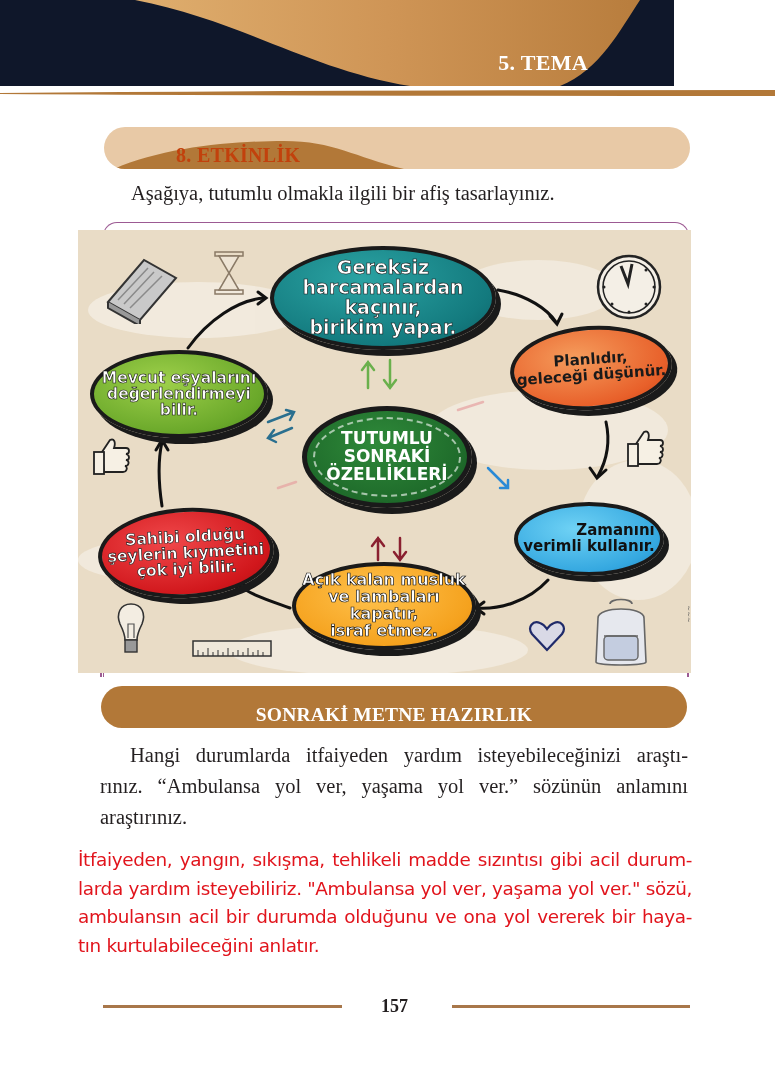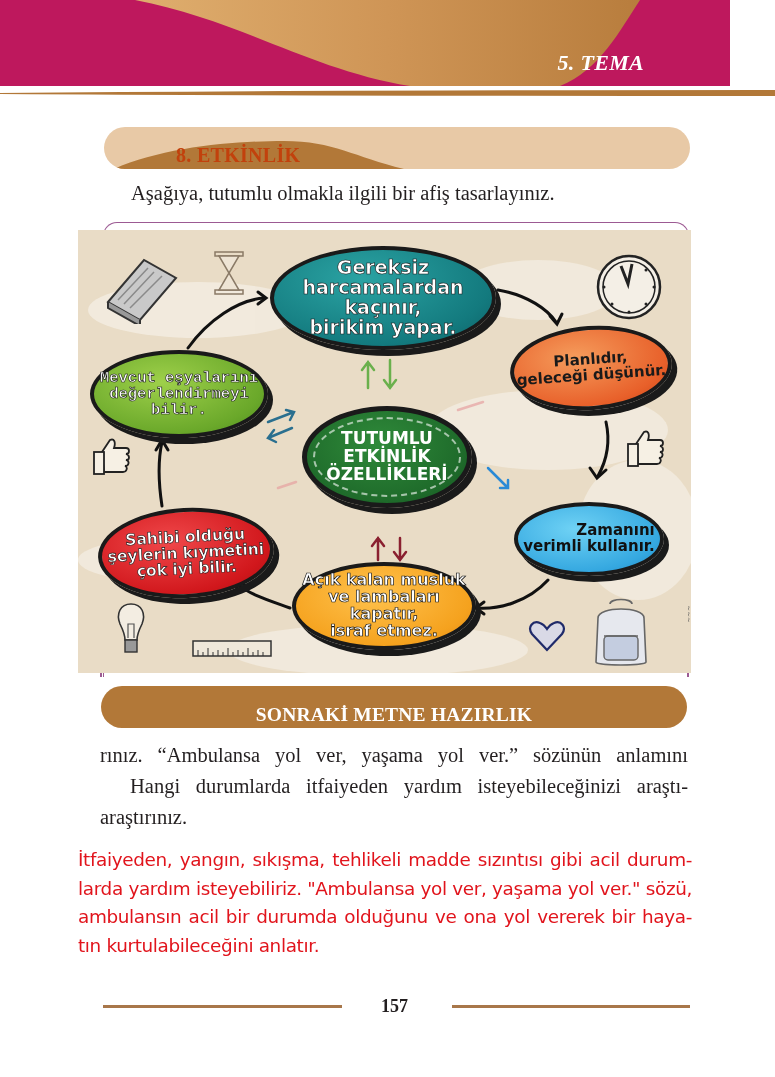--- a/index.html
+++ b/index.html
@@ -1,20 +1,20 @@
 <!DOCTYPE html>
 <html><head>
   <meta charset="utf-8">
   <style>
     * { box-sizing: border-box; margin: 0; padding: 0; }
     html, body { width: 775px; height: 1077px; background: #ffffff; overflow: hidden; }
     body { position: relative; font-family: "Liberation Serif", "DejaVu Serif", serif; color: #231f20; }
 
     
-    .header { position: absolute; left: 0; top: 0; width: 730px; height: 86px; background: #be185d; overflow: hidden; font-style: italic; }
+    .header { position: absolute; left: 0; top: 0; width: 674px; height: 86px; background: #0f172a; overflow: hidden; }
     .header svg { position: absolute; left: 0; top: 0; }
     .tema { position: absolute; right: 86px; top: 50px; font-family: "Liberation Serif", serif; font-weight: bold; font-size: 22px; color: #ffffff; letter-spacing: 0.3px; }
     .header-line { position: absolute; left: 0; top: 89px; width: 775px; height: 8px; }
 
     
     .activity-bar { position: absolute; left: 104px; top: 127px; width: 586px; height: 42px; background: #e8c9a6; border-radius: 21px; overflow: hidden; }
     .activity-bar svg { position: absolute; left: 0; top: 0; }
     .activity-title { position: absolute; left: 176px; top: 144px; font-weight: bold; font-size: 20px; color: #c2410c; letter-spacing: 0.3px; }
 
     .instruction { position: absolute; left: 131px; top: 182px; font-size: 20.5px; color: #231f20; }
@@ -24,21 +24,21 @@
     .frame-tick-l { position: absolute; left: 100px; top: 670px; width: 2px; height: 7px; background: #9c5a93; }
     .frame-tick-r { position: absolute; left: 687px; top: 670px; width: 2px; height: 7px; background: #9c5a93; }
 
     
     .poster { position: absolute; left: 78px; top: 230px; width: 613px; height: 443px; background: #84cc16; overflow: hidden; }
     .poster svg.bg { position: absolute; left: 0; top: 0; }
     .bubble { position: absolute; display: flex; align-items: center; justify-content: center; text-align: center; border-radius: 50%; border: 4px solid #1a1a1a; box-shadow: 5px 6px 0 #1a1a1a; font-family: "DejaVu Sans", sans-serif; font-weight: bold; line-height: 1.05; }
     .bubble span { display: block; }
     .b-teal { left: 192px; top: 16px; width: 226px; height: 104px; background: radial-gradient(ellipse at 40% 30%, #2ba3a3, #137a7e 70%, #0d5e63); color: #ffffff; font-size: 19px; -webkit-text-stroke: 0.6px #111; }
     .b-orange { left: 432px; top: 96px; width: 162px; height: 84px; background: radial-gradient(ellipse at 40% 35%, #f59c5c, #e8602a 70%, #c74416); color: #1a1a1a; font-size: 15px; transform: rotate(-4deg); }
-    .b-lgreen { left: 12px; top: 120px; width: 178px; height: 88px; background: radial-gradient(ellipse at 40% 35%, #9ed04a, #6aa82a 70%, #4b8a1e); color: #ffffff; font-size: 15.5px; font-family: Liberation Mono, monospace; -webkit-text-stroke: 0.6px #111; }
+    .b-lgreen { left: 12px; top: 120px; width: 178px; height: 88px; background: radial-gradient(ellipse at 40% 35%, #9ed04a, #6aa82a 70%, #4b8a1e); color: #ffffff; font-size: 15.5px; -webkit-text-stroke: 0.6px #111; }
     .b-dgreen { left: 224px; top: 176px; width: 170px; height: 102px; background: radial-gradient(ellipse at 45% 35%, #2f8a3a, #1e6a2a 70%, #154f1f); color: #ffffff; font-size: 17px; border-width: 5px; }
     .b-blue { left: 436px; top: 272px; width: 150px; height: 74px; background: radial-gradient(ellipse at 40% 35%, #6fd2f5, #35a8e0 70%, #1f86c4); color: #111111; font-size: 15px; text-align: right; }
     .b-red { left: 20px; top: 278px; width: 176px; height: 90px; background: radial-gradient(ellipse at 40% 35%, #f0484a, #d1171c 70%, #a90f13); color: #ffffff; font-size: 15.5px; -webkit-text-stroke: 0.6px #111; transform: rotate(-3deg); }
     .b-yellow { left: 214px; top: 332px; width: 184px; height: 88px; background: radial-gradient(ellipse at 45% 35%, #ffc24d, #f5a21e 70%, #e08314); color: #ffffff; font-size: 16px; -webkit-text-stroke: 0.7px #111; }
     .b-dgreen .rays { position: absolute; inset: 6px; border-radius: 50%; border: 2px dashed rgba(255,255,255,0.6); }
 
     .icon { position: absolute; }
     .signature { position: absolute; left: 602px; top: 380px; font-size: 7px; color: #555; transform: rotate(-90deg); font-family: "DejaVu Sans", sans-serif; }
 
     
@@ -199,21 +199,21 @@
     <div>
       <span>Mevcut eşyalarını</span>
       <span>değerlendirmeyi</span>
       <span>bilir.</span>
     </div>
   </div>
   <div class="bubble b-dgreen">
     <div class="rays"></div>
     <div>
       <span>TUTUMLU</span>
-      <span>ETKİNLİK</span>
+      <span>SONRAKİ</span>
       <span>ÖZELLİKLERİ</span>
     </div>
   </div>
   <div class="bubble b-blue">
     <div>
       <span>Zamanını</span>
       <span>verimli kullanır.</span>
     </div>
   </div>
   <div class="bubble b-red">
@@ -230,22 +230,22 @@
       <span>israf etmez.</span>
     </div>
   </div>
 </div>
 
 <div class="next-bar">
   <span class="next-title">SONRAKİ METNE HAZIRLIK</span>
 </div>
 
 <div class="para">
+  <span class="line first">Hangi durumlarda itfaiyeden yardım isteyebileceğinizi araştı-</span>
   <span class="line">rınız. “Ambulansa yol ver, yaşama yol ver.” sözünün anlamını</span>
-  <span class="line first">Hangi durumlarda itfaiyeden yardım isteyebileceğinizi araştı-</span>
   <span class="line last">araştırınız.</span>
 </div>
 
 <div class="answer">
   <span class="line">İtfaiyeden, yangın, sıkışma, tehlikeli madde sızıntısı gibi acil durum-</span>
   <span class="line">larda yardım isteyebiliriz. "Ambulansa yol ver, yaşama yol ver." sözü,</span>
   <span class="line">ambulansın acil bir durumda olduğunu ve ona yol vererek bir haya-</span>
   <span class="line last">tın kurtulabileceğini anlatır.</span>
 </div>
 

